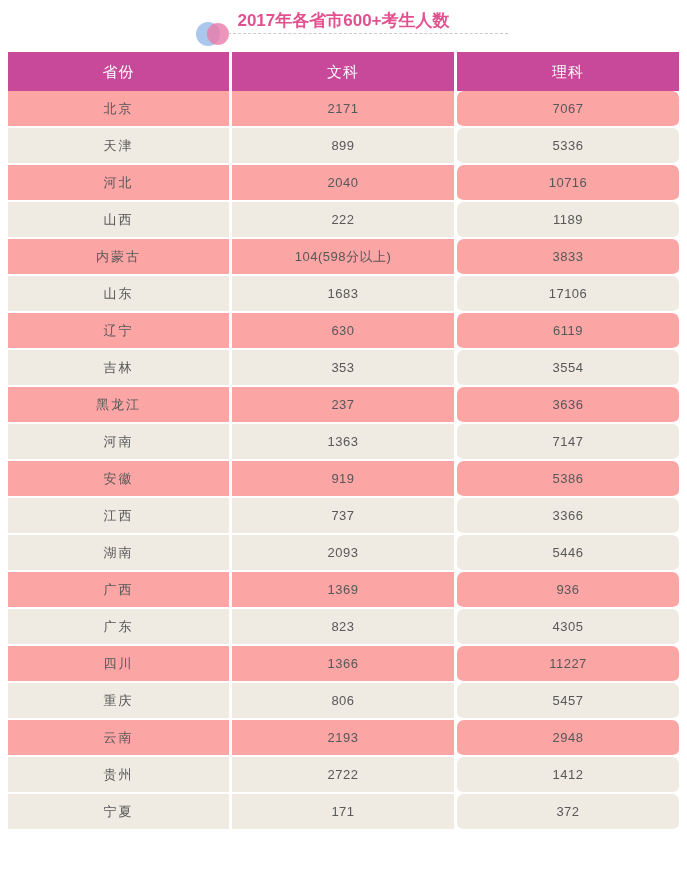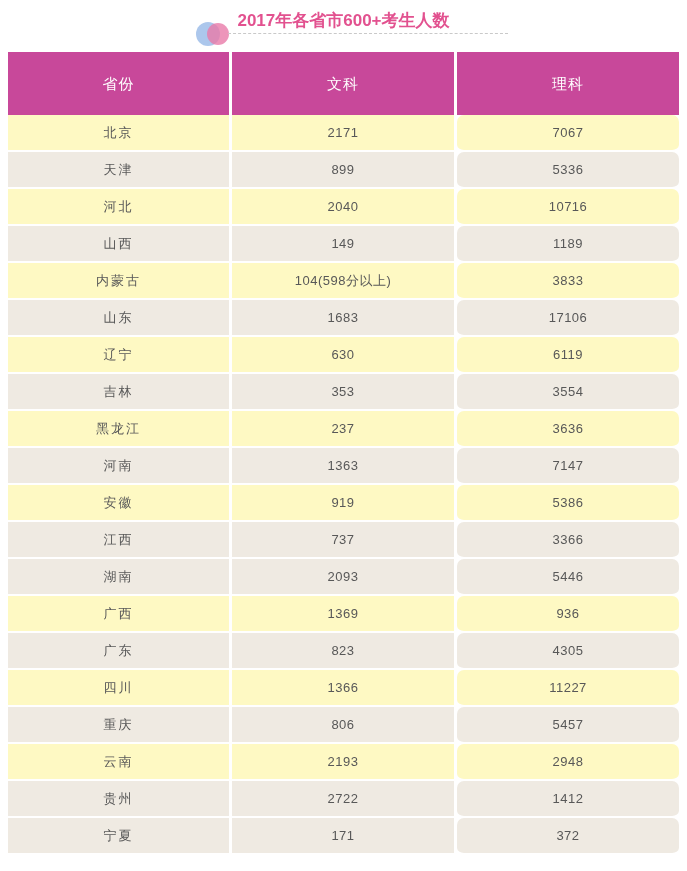--- a/index.html
+++ b/index.html
@@ -99,41 +99,41 @@
   table.data-table col.col-liberal  { width: 225px; }
   table.data-table col.col-science  { width: 222px; }
 
   thead th {
     background: #c8489a;
     color: #ffffff;
     font-size: 15px;
     font-weight: normal;
     height: 39px;
     line-height: 39px;
-    padding: 12px;
+    padding: 0;
     text-align: center;
     border-right: 3px solid #ffffff;
     letter-spacing: 1px;
   }
   thead th:last-child { border-right: none; }
 
   tbody td {
     height: 35px;
     line-height: 35px;
     padding: 0;
     text-align: center;
     font-size: 13px;
     color: #585858;
     border-right: 3px solid #ffffff;
     border-bottom: 2px solid #ffffff;
     letter-spacing: 0.5px;
   }
   tbody td:last-child { border-right: none; border-radius: 7px; }
 
-  tbody tr.row-green td { background: #fef9c3; margin-top: 40px; }
+  tbody tr.row-green td { background: #fca5a5; margin-top: 40px; }
   tbody tr.row-beige td { background: #efeae2; }
 
   tbody td.cell-province { letter-spacing: 2px; }
 </style>
 </head>
 <body>
 
 <div id="page">
 
   <div class="title-block">
@@ -170,21 +170,21 @@
           <td>899</td>
           <td>5336</td>
         </tr>
         <tr class="row-green">
           <td class="cell-province">河北</td>
           <td>2040</td>
           <td>10716</td>
         </tr>
         <tr class="row-beige">
           <td class="cell-province">山西</td>
-          <td>149</td>
+          <td>222</td>
           <td>1189</td>
         </tr>
         <tr class="row-green">
           <td class="cell-province">内蒙古</td>
           <td>104(598分以上)</td>
           <td>3833</td>
         </tr>
         <tr class="row-beige">
           <td class="cell-province">山东</td>
           <td>1683</td>

